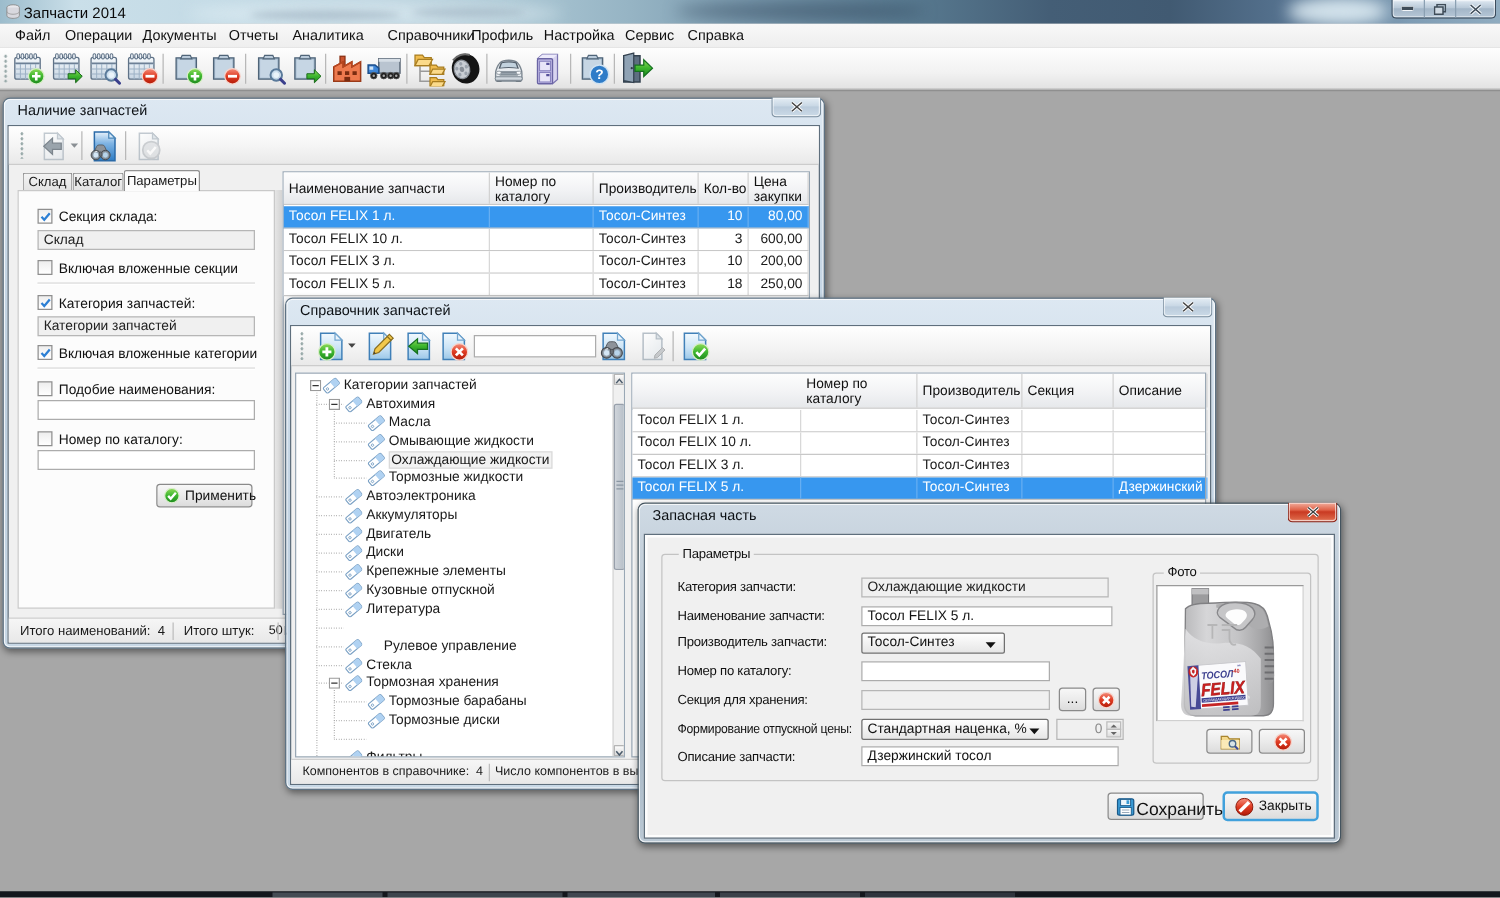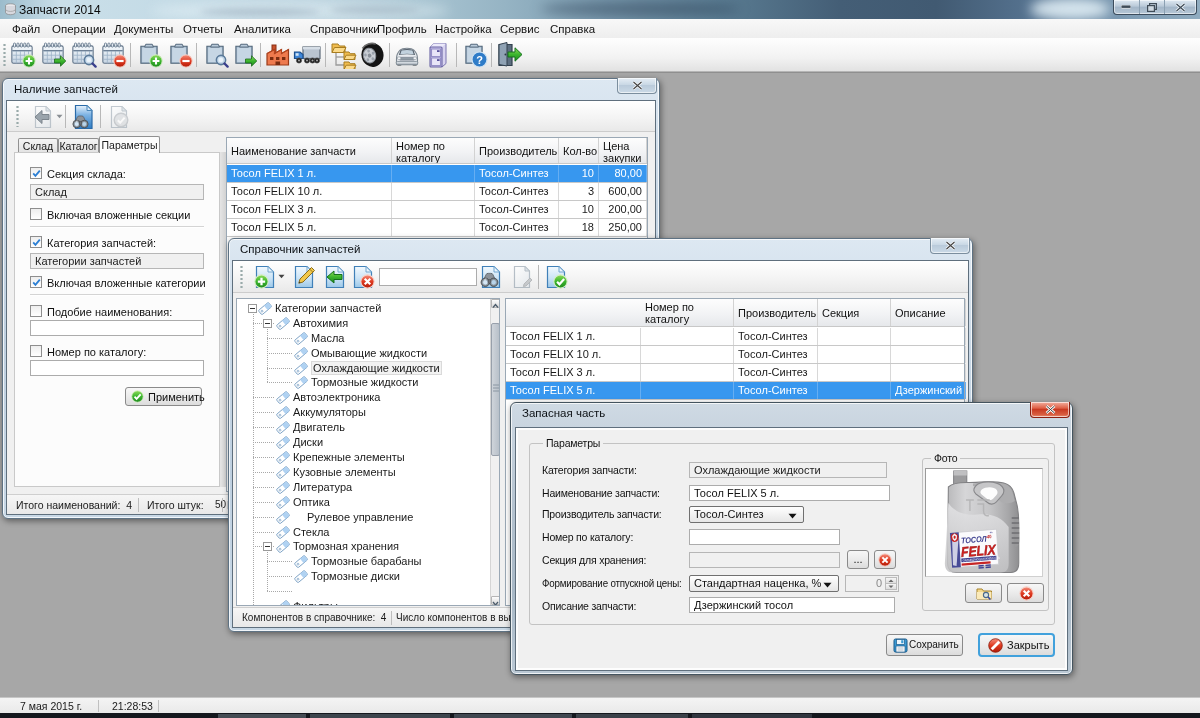--- a/index.html
+++ b/index.html
@@ -348,26 +348,20 @@
     </svg></div>
     <div class="tsep" style="left:491px"></div>
     <div class="tbtn" style="left:495px"><svg width="28" height="28" viewBox="0 0 28 28">
       <path d="M4 3.5 h13 v21 h-13 z" fill="#5d6e80" stroke="#33414f" stroke-width="1.2"></path>
       <path d="M4 3.5 l8-2 v23.5 l-8-1.5 z" fill="#8fa2b4" stroke="#33414f" stroke-width="1"></path>
       <circle cx="10.4" cy="13.5" r="0.9" fill="#2e3a46"></circle>
       <path d="M13 11 h7 V6.8 L27 13.5 L20 20.2 V16 h-7 z" fill="url(#gGreen)" stroke="#15701f" stroke-width="1"></path>
     </svg></div>
   </div>
   <div id="mdi" class="a"></div>
-  <div id="sbar" class="a">
-    <span class="a" style="left:20px;top:2px">7 мая 2015 г.</span>
-      <div class="sep" style="left:98px"></div>
-    <span class="a" style="left:112px;top:2px">21:28:53</span>
-      <div class="sep" style="left:158px"></div>
-  </div>
   <div id="taskbar" class="a">
     <div class="a" style="left:218px;top:1px;width:88px;height:4px;background:rgba(160,175,190,.35)"></div>
     <div class="a" style="left:310px;top:1px;width:140px;height:4px;background:rgba(160,175,190,.3)"></div>
     <div class="a" style="left:454px;top:1px;width:118px;height:4px;background:rgba(160,175,190,.32)"></div>
     <div class="a" style="left:576px;top:1px;width:112px;height:4px;background:rgba(160,175,190,.28)"></div>
     <div class="a" style="left:692px;top:1px;width:120px;height:4px;background:rgba(150,165,180,.22)"></div>
   </div>
 
   <div id="win1" class="a win" style="left:2px;top:78px;width:658px;height:441px">
     <div class="wframe"></div>
@@ -623,33 +617,27 @@
       <div class="ti" style="left:0;top:151px;right:10px">
           <svg class="a" style="left:39px;top:0px" width="14" height="14" viewBox="0 0 14 14">
             <use href="#tag" width="14" height="14"></use>
           </svg>
           <span class="t" style="left:56px">Крепежные элементы</span>
         </div>
       <div class="ti" style="left:0;top:166px;right:10px">
           <svg class="a" style="left:39px;top:0px" width="14" height="14" viewBox="0 0 14 14">
             <use href="#tag" width="14" height="14"></use>
           </svg>
-          <span class="t" style="left:56px">Кузовные элементы</span>
+          <span class="t" style="left:56px">Кузовные отпускной</span>
         </div>
       <div class="ti" style="left:0;top:181px;right:10px">
           <svg class="a" style="left:39px;top:0px" width="14" height="14" viewBox="0 0 14 14">
             <use href="#tag" width="14" height="14"></use>
           </svg>
           <span class="t" style="left:56px">Литература</span>
-        </div>
-      <div class="ti" style="left:0;top:196px;right:10px">
-          <svg class="a" style="left:39px;top:0px" width="14" height="14" viewBox="0 0 14 14">
-            <use href="#tag" width="14" height="14"></use>
-          </svg>
-          <span class="t" style="left:56px">Оптика</span>
         </div>
       <div class="ti" style="left:0;top:211px;right:10px">
           <svg class="a" style="left:39px;top:0px" width="14" height="14" viewBox="0 0 14 14">
             <use href="#tag" width="14" height="14"></use>
           </svg>
           <span class="t" style="left:70px">Рулевое управление</span>
         </div>
       <div class="ti" style="left:0;top:226px;right:10px">
           <svg class="a" style="left:39px;top:0px" width="14" height="14" viewBox="0 0 14 14">
             <use href="#tag" width="14" height="14"></use>
@@ -861,21 +849,21 @@
         </svg>
       </div>
     <div class="btn" style="left:376px;top:232px;width:77px;height:22px">
       <svg style="position:absolute;left:6px;top:3px" width="15" height="15" viewBox="0 0 15 15">
           <rect x="1" y="1" width="13" height="13" rx="1.5" fill="#3a9ad4" stroke="#1a5a8a" stroke-width="1"></rect>
           <rect x="3.5" y="1.5" width="8" height="5" fill="#eef6fc" stroke="#1a5a8a" stroke-width=".7"></rect>
           <rect x="8.2" y="2.2" width="2.2" height="3" fill="#3a9ad4"></rect>
           <rect x="3" y="8" width="9" height="6" fill="#fff" stroke="#1a5a8a" stroke-width=".7"></rect>
           <path d="M4.5 10 h6 M4.5 12 h6" stroke="#9ab" stroke-width=".8"></path>
         </svg>
-      <span style="position:absolute;left:22px;top:4px;font-size:10px">Сохранить</span>
+      <span style="position:absolute;left:22px;top:4px;font-size:14px">Сохранить</span>
     </div>
     <div class="btn" style="left:468px;top:231px;width:77px;height:24px;border:2px solid #41a1dc;border-radius:4px">
       <svg style="position:absolute;left:8px;top:3px" width="15" height="15" viewBox="0 0 15 15">
           <circle cx="7.5" cy="7.5" r="6.8" fill="url(#gRed)" stroke="#8c1a0a" stroke-width=".8"></circle>
           <rect x="2.2" y="6.1" width="10.6" height="2.8" fill="#fff" transform="rotate(-45 7.5 7.5)"></rect>
         </svg>
       <span style="position:absolute;left:27px;top:4px">Закрыть</span>
     </div>
   </div>
 </div>

